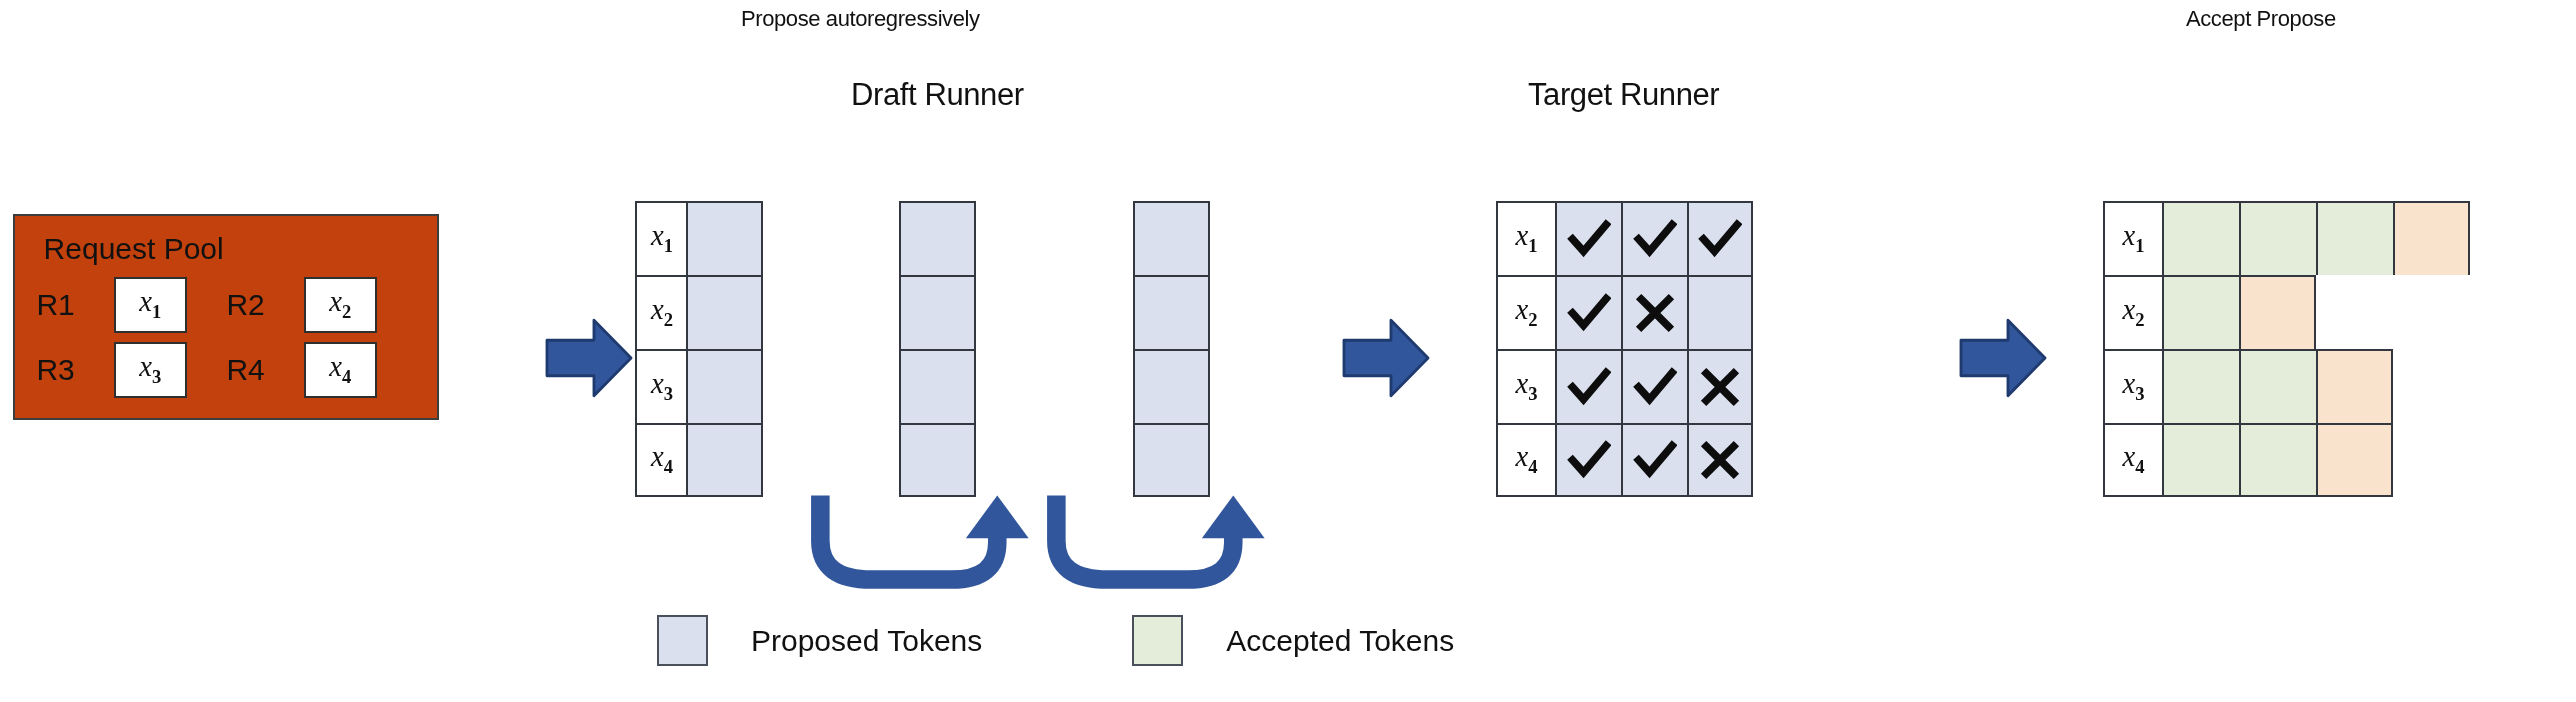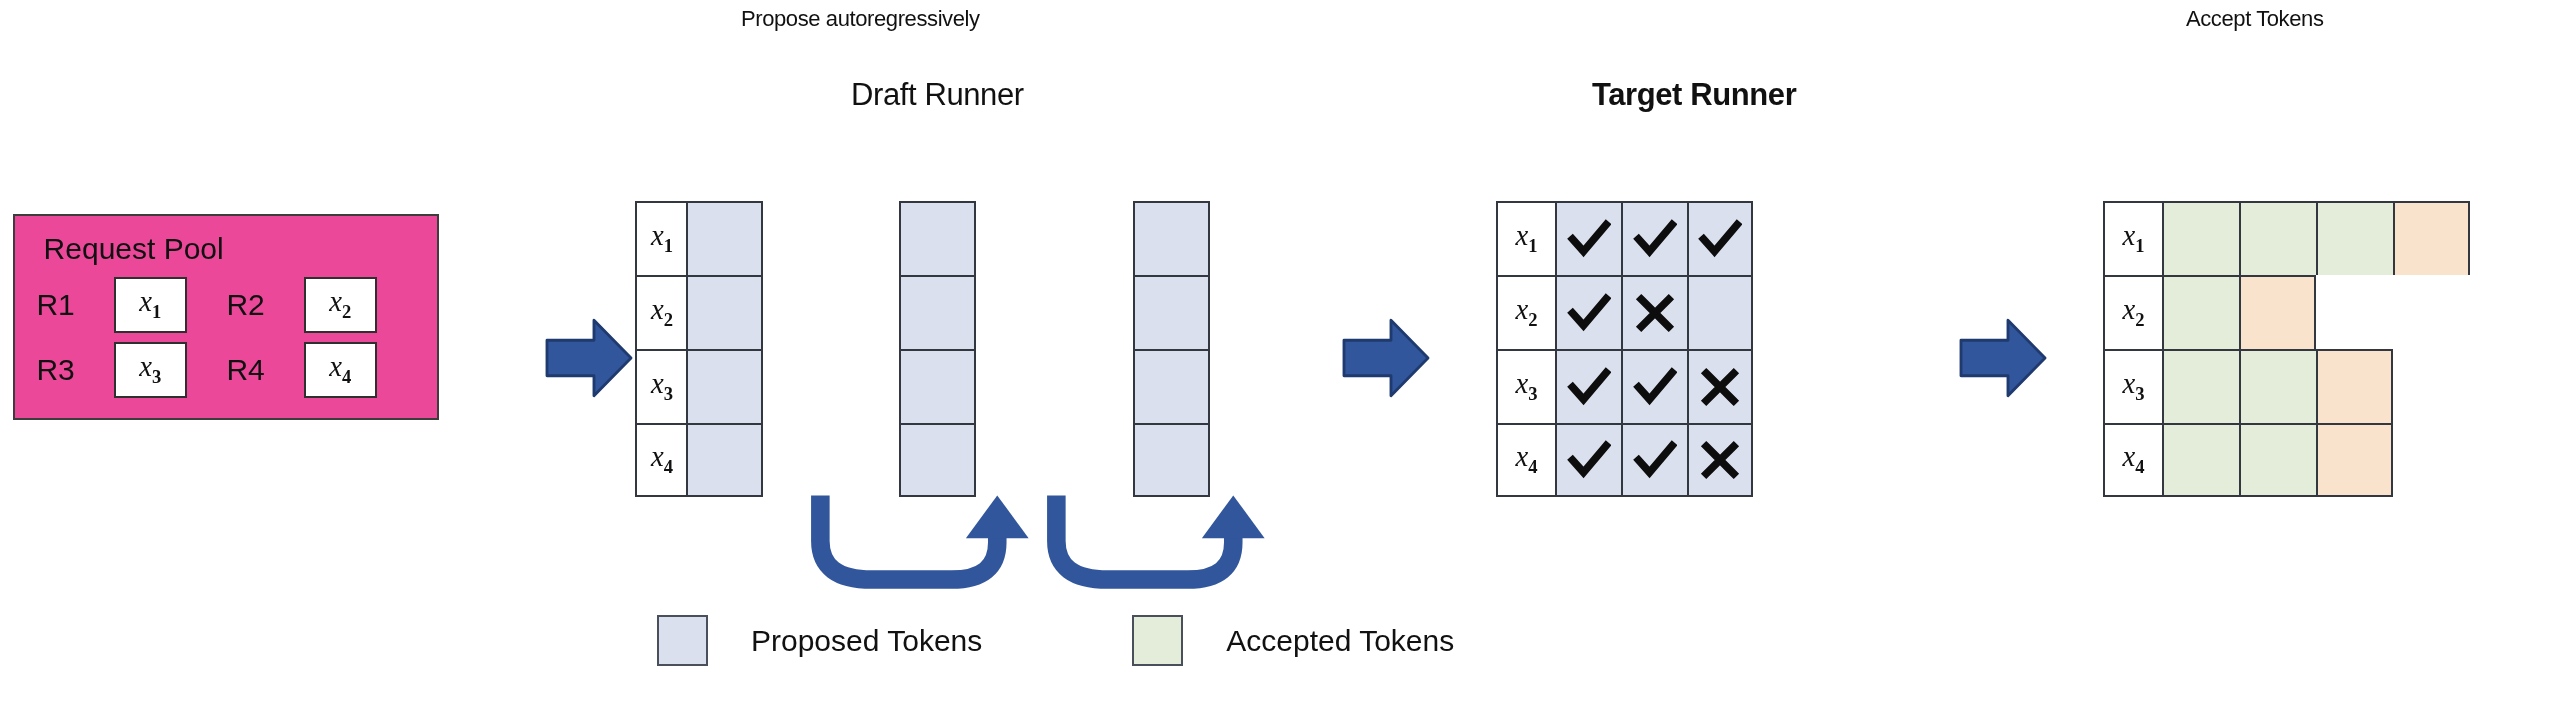--- a/index.html
+++ b/index.html
@@ -28,21 +28,21 @@
     letter-spacing:-0.4px;
     margin-top:17px;
   }
 
   
   .pool{
     position:absolute;
     left:13px;top:214px;
     width:426px;height:206px;
     border:2.1px solid #3d3d3d;
-    background:#ec4899;
+    background:#c2410c;
     box-sizing:border-box;
   }
   .pool-title{
     position:absolute;left:28.6px;top:15.7px;
     font-size:30px;color:#111;white-space:nowrap;
   }
   .pool-grid{
     position:absolute;left:15.7px;top:56px;
     width:397px;height:130px;
     display:grid;
@@ -164,22 +164,22 @@
   .legend-gap-a{width:150px;}
   .legend-gap-b{width:150px;}
 </style>
 </head>
 <body>
 
 <div class="stage">
 
   <div class="heading" style="left:741px;top:5.7px;">Propose autoregressively</div>
   <div class="sub-heading" style="left:851px;top:60px;">Draft Runner</div>
-  <div class="sub-heading" style="left:1592px;top:60px;font-weight:bold;">Target Runner</div>
-  <div class="heading" style="left:2186px;top:5.7px;">Accept Tokens</div>
+  <div class="sub-heading" style="left:1528px;top:60px;">Target Runner</div>
+  <div class="heading" style="left:2186px;top:5.7px;">Accept Propose</div>
 
   <div class="pool">
     <div class="pool-title">Request Pool</div>
     <div class="pool-grid">
 
       <div class="pool-label">R1</div>
       <div style="display:flex;align-items:center;">
         <div class="pool-box">
           <span class="mathvar"><i>x</i><sub>1</sub></span>
         </div>

